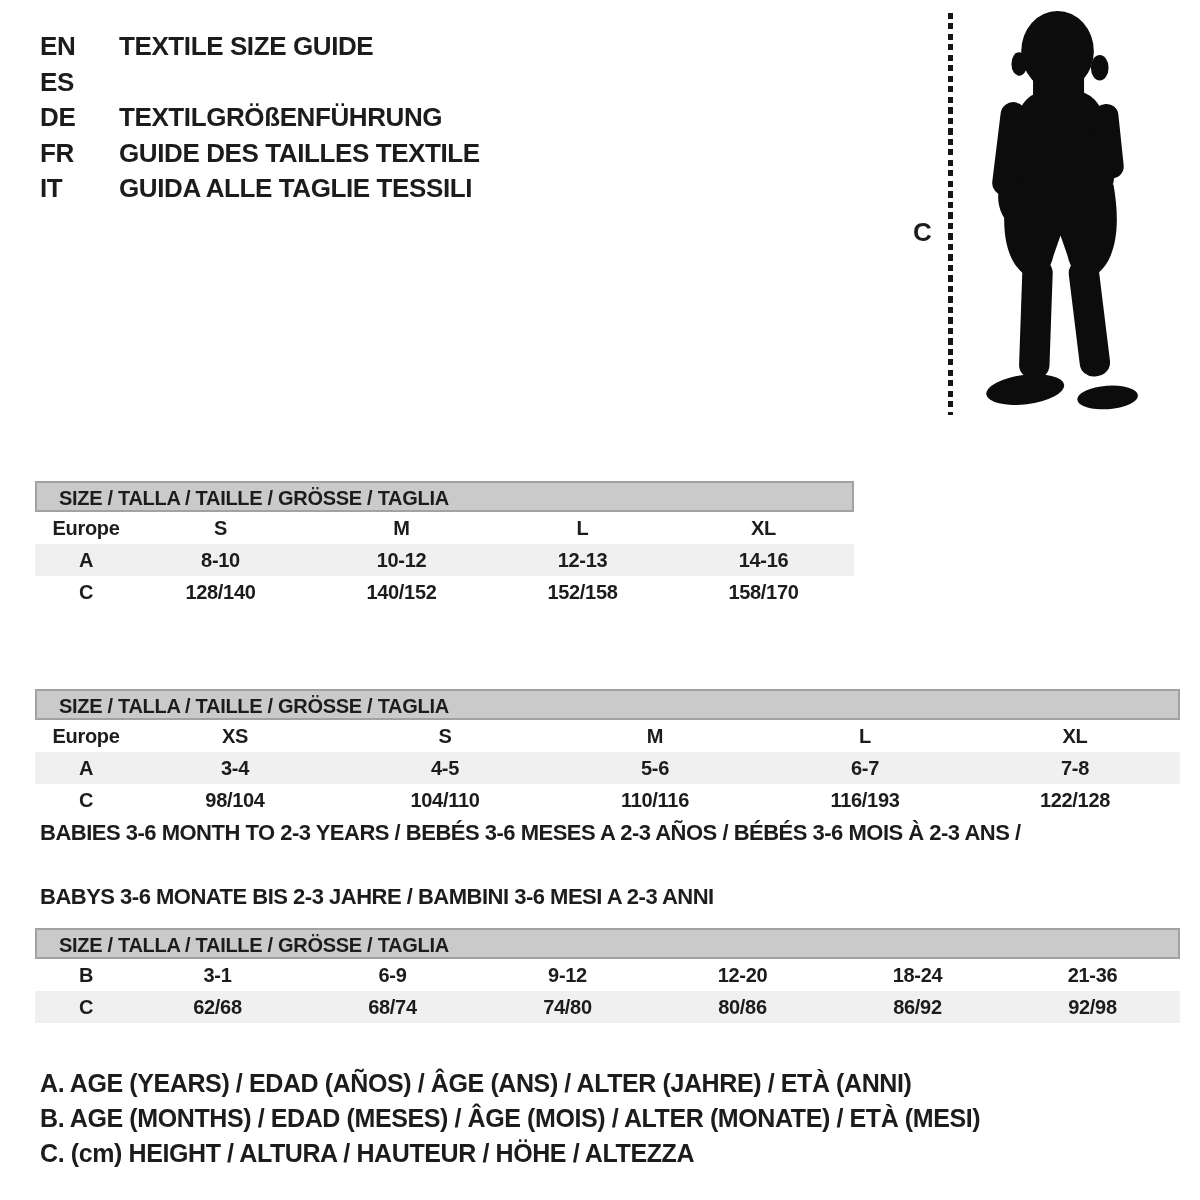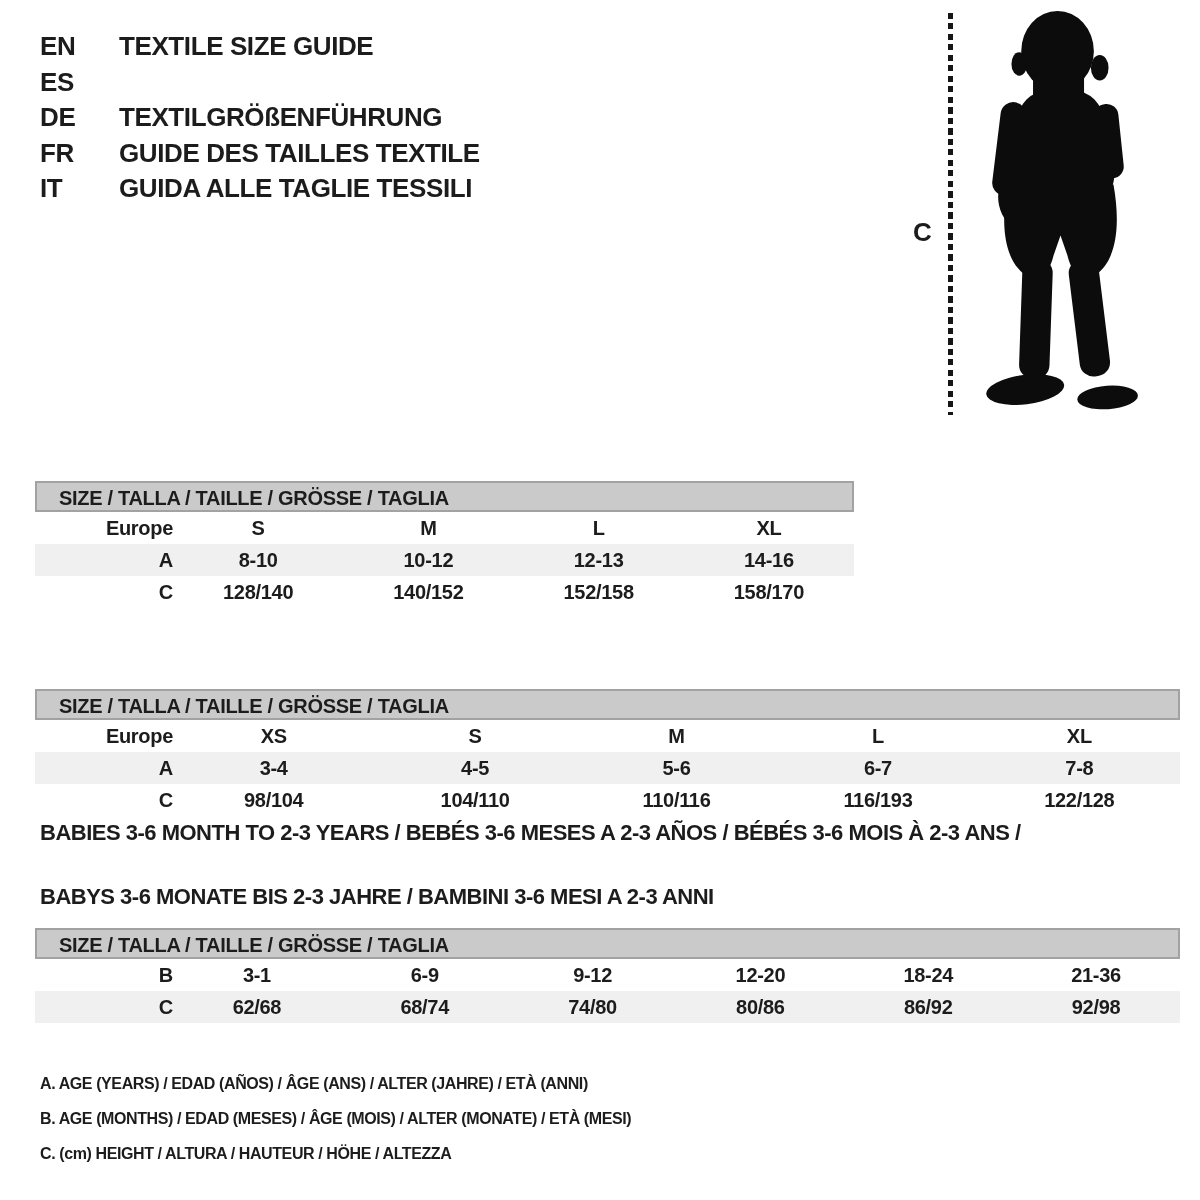--- a/index.html
+++ b/index.html
@@ -30,24 +30,24 @@
 
   
   .table{position:absolute;left:35px;font-size:20px;letter-spacing:-0.3px;}
   .thead{
     height:31px;background:#cacaca;border:2px solid #a2a2a2;
     display:flex;align-items:flex-end;padding-left:22px;box-sizing:border-box;
   }
   .trow{display:flex;height:32px;align-items:center;}
   .tbody .trow:nth-child(even){background:#f0f0f0;}
   .tcell{flex:1;text-align:center;}
-  .tcell.first{flex:0 0 88px;text-align:right;padding-left:7px;margin-left:43px;}
+  .tcell.first{flex:0 0 88px;text-align:center;padding-left:7px;}
 
   
-  .legend{position:absolute;left:40px;top:1066px;font-size:16px;letter-spacing:-0.4px;}
+  .legend{position:absolute;left:40px;top:1066px;font-size:25px;letter-spacing:-0.4px;}
   .legend-line{height:35px;display:flex;align-items:center;white-space:nowrap;}
 </style>
 </head>
 <body>
 
 <div class="page">
 
   <div class="lang-list">
     <div class="lang-row">
       <span class="lang-code">EN</span>

